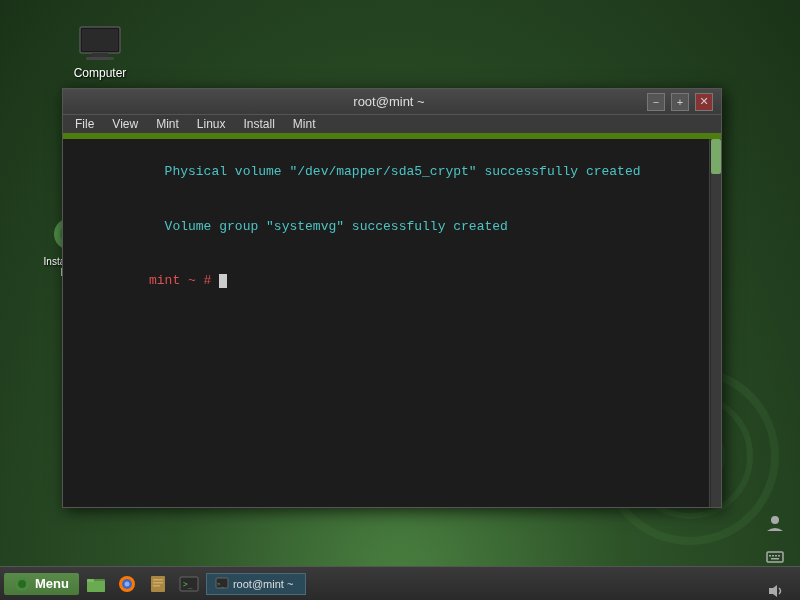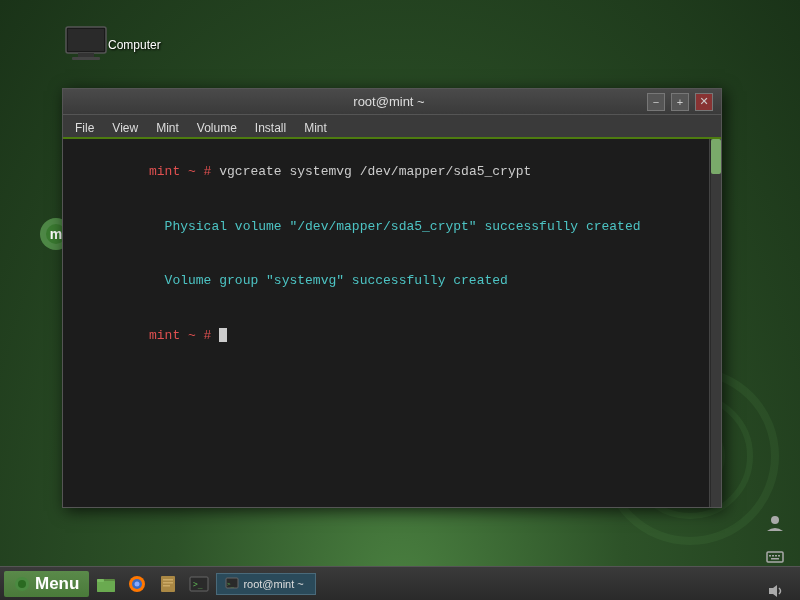--- a/index.html
+++ b/index.html
@@ -18,21 +18,21 @@
       width: 100%;
       height: 100%;
       background: radial-gradient(ellipse at center bottom, #4a8040 0%, #2d5228 40%, #1a3318 100%);
       position: relative;
     }
 
     
     .desktop-icon {
       position: absolute;
       display: flex;
-      flex-direction: row;
+      flex-direction: column;
       align-items: center;
       cursor: pointer;
       width: 80px;
       padding: 4px;
     }
 
     .desktop-icon .icon-img {
       width: 48px;
       height: 40px;
       display: flex;
@@ -111,21 +111,21 @@
 
     
     .terminal-menubar {
       background: #3a3a3a;
       height: 24px;
       display: flex;
       align-items: flex-end;
       padding: 0 4px;
       gap: 2px;
       flex-shrink: 0;
-      border-bottom: 2px solid #4d7c0f;
+      border-bottom: 6px solid #4d7c0f;
     }
 
     .menu-item {
       color: #ddd;
       font-size: 12px;
       padding: 2px 8px;
       cursor: pointer;
     }
 
     
@@ -171,21 +171,21 @@
       border-top: 1px solid #555;
       display: flex;
       align-items: center;
       padding: 0 4px;
       gap: 3px;
     }
 
     .taskbar-menu {
       background: linear-gradient(to bottom, #5a8a4a, #4a7a3a);
       color: white;
-      font-size: 17px;
+      font-size: 13px;
       font-weight: bold;
       padding: 3px 10px;
       border-radius: 2px;
       cursor: pointer;
       display: flex;
       align-items: center;
       gap: 5px;
     }
 
     .taskbar-icon {
@@ -273,31 +273,28 @@
         <div class="win-btn">−</div>
         <div class="win-btn">+</div>
         <div class="win-btn close">✕</div>
       </div>
     </div>
 
     <div class="terminal-menubar">
       <span class="menu-item">File</span>
       <span class="menu-item">View</span>
       <span class="menu-item">Mint</span>
-      <span class="menu-item">Volume</span>
+      <span class="menu-item">Linux</span>
       <span class="menu-item">Install</span>
       <span class="menu-item">Mint</span>
     </div>
 
     <div style="display:flex; flex:1; overflow:hidden;">
       <div class="terminal-content" style="flex:1; padding-right:14px;">
 
-        <div class="term-line">
-          <span class="prompt-red">mint ~ # </span><span class="cmd-white">vgcreate systemvg /dev/mapper/sda5_crypt</span>
-        </div>
 
         <div class="term-line">
           <span class="output-cyan">  Physical volume "/dev/mapper/sda5_crypt" successfully created</span>
         </div>
 
         <div class="term-line">
           <span class="output-cyan">  Volume group "systemvg" successfully created</span>
         </div>
 
         <div class="term-line">

